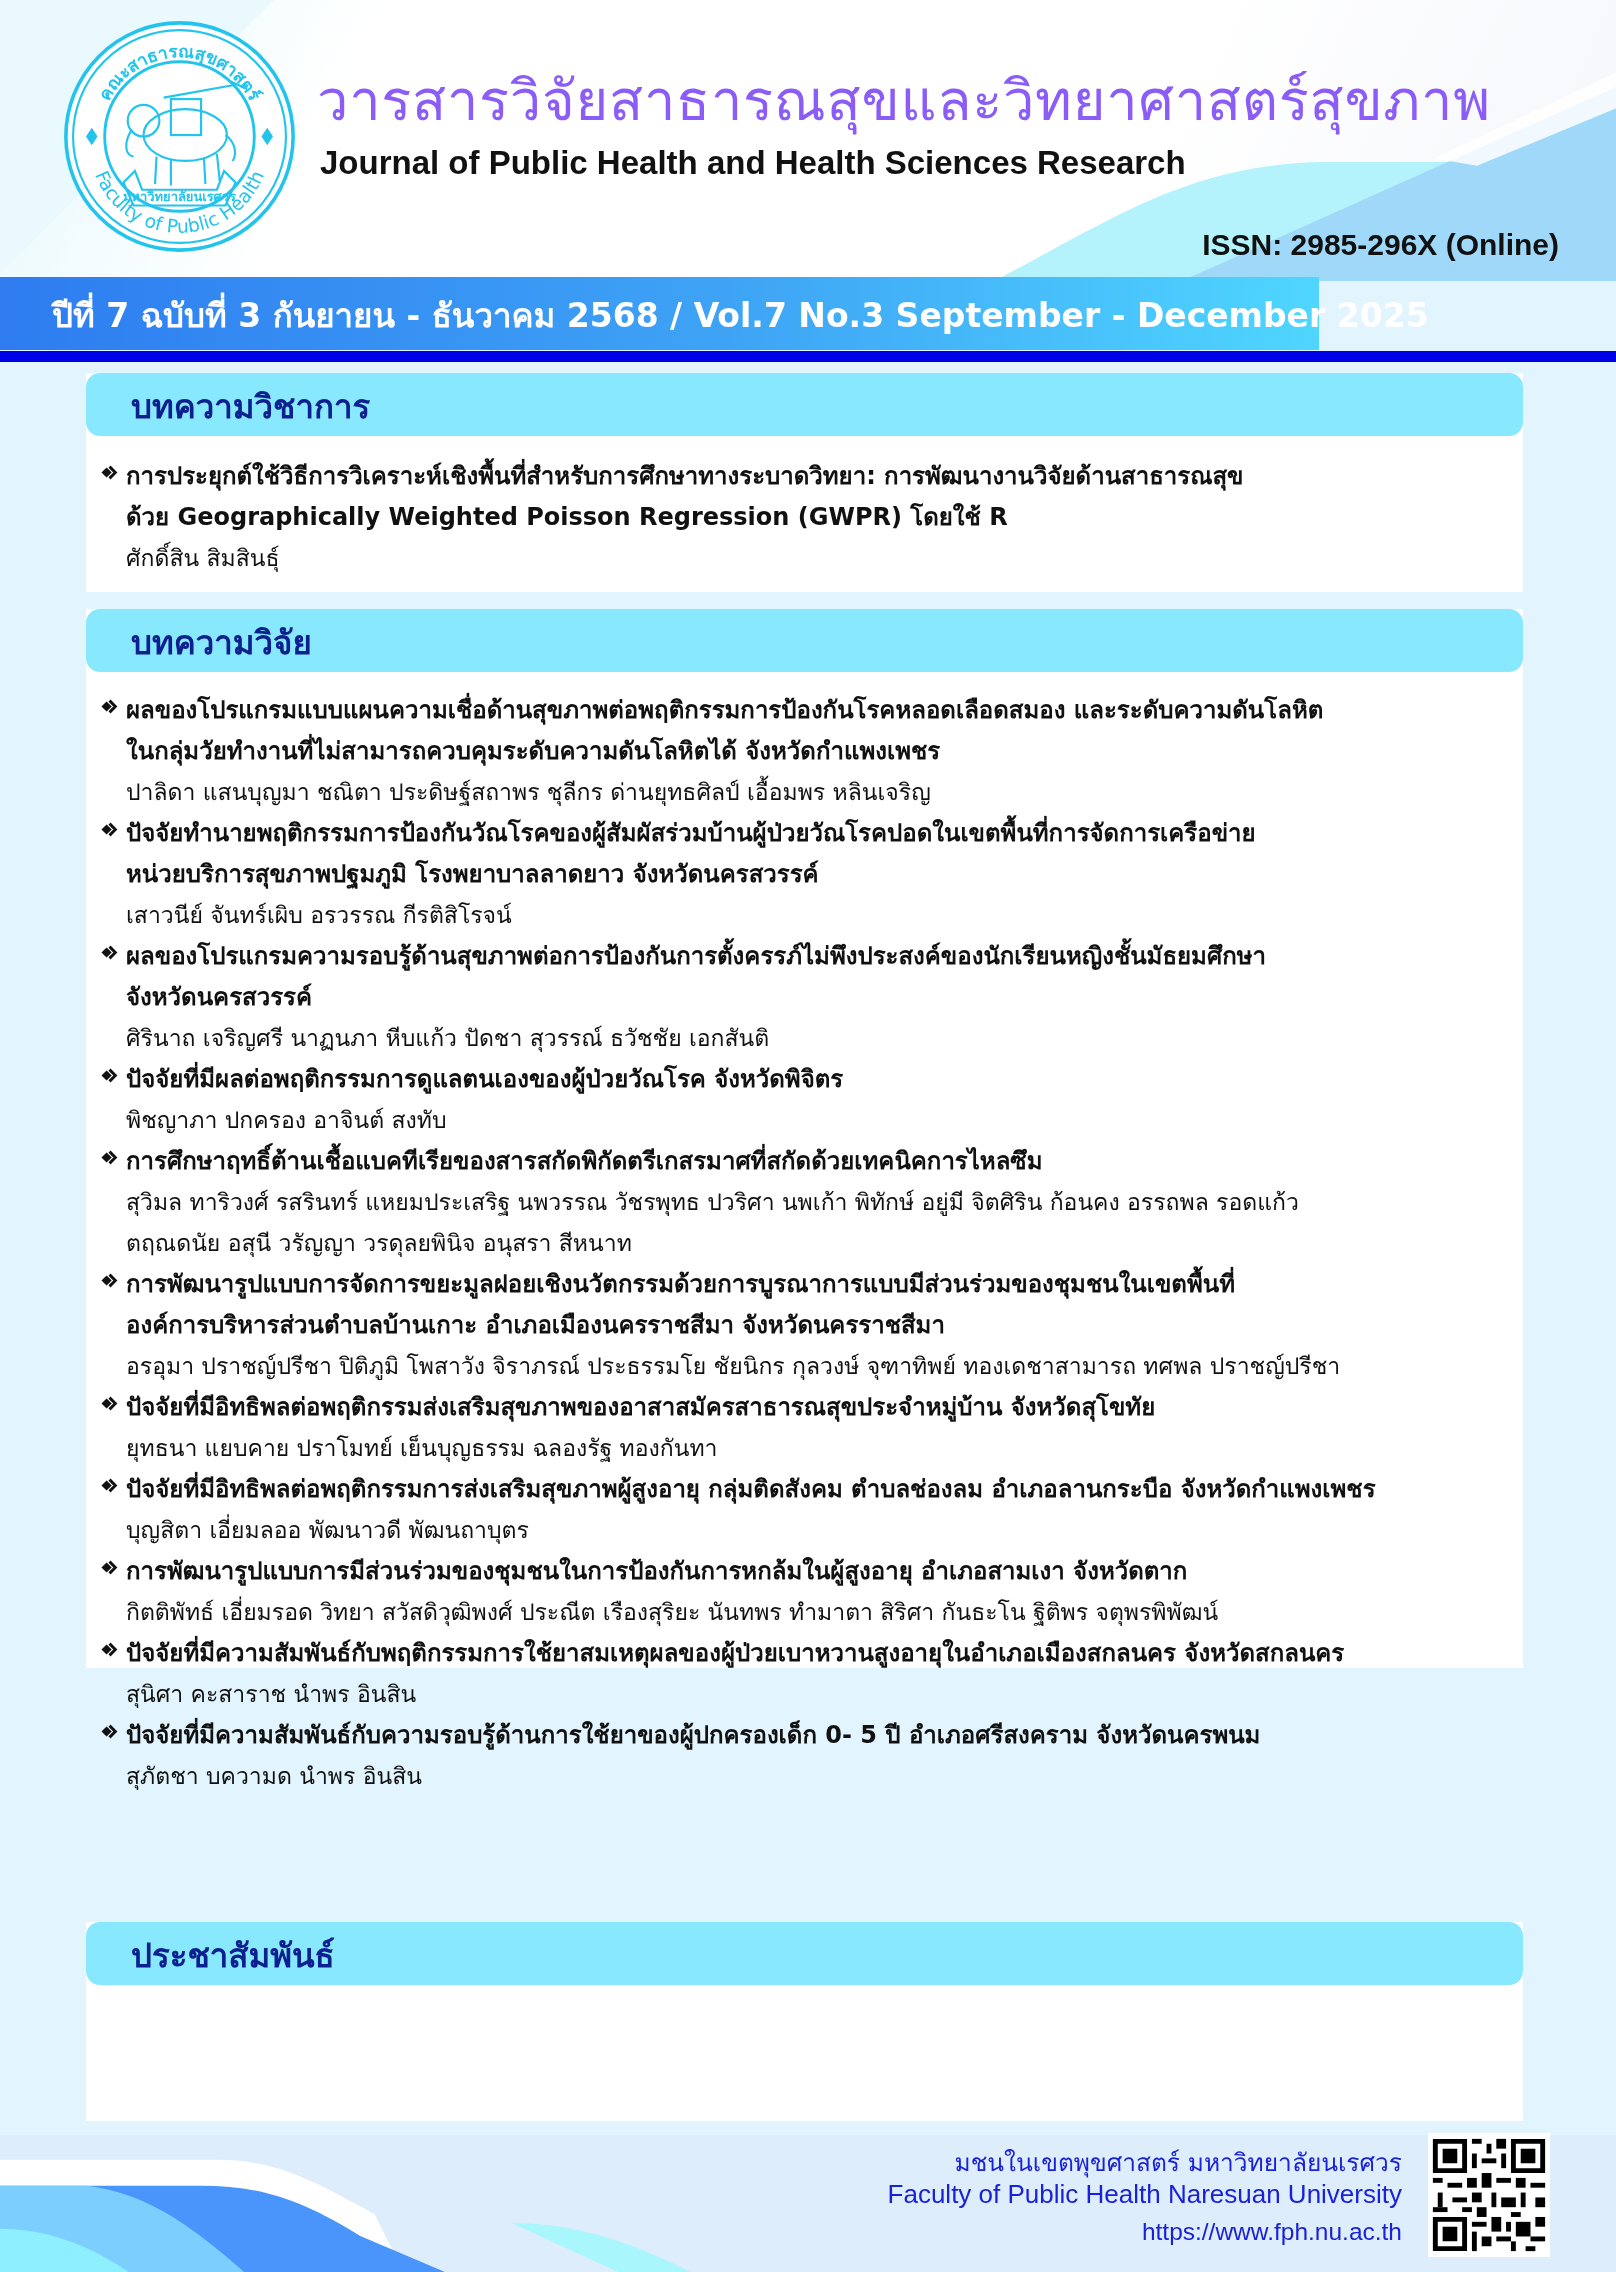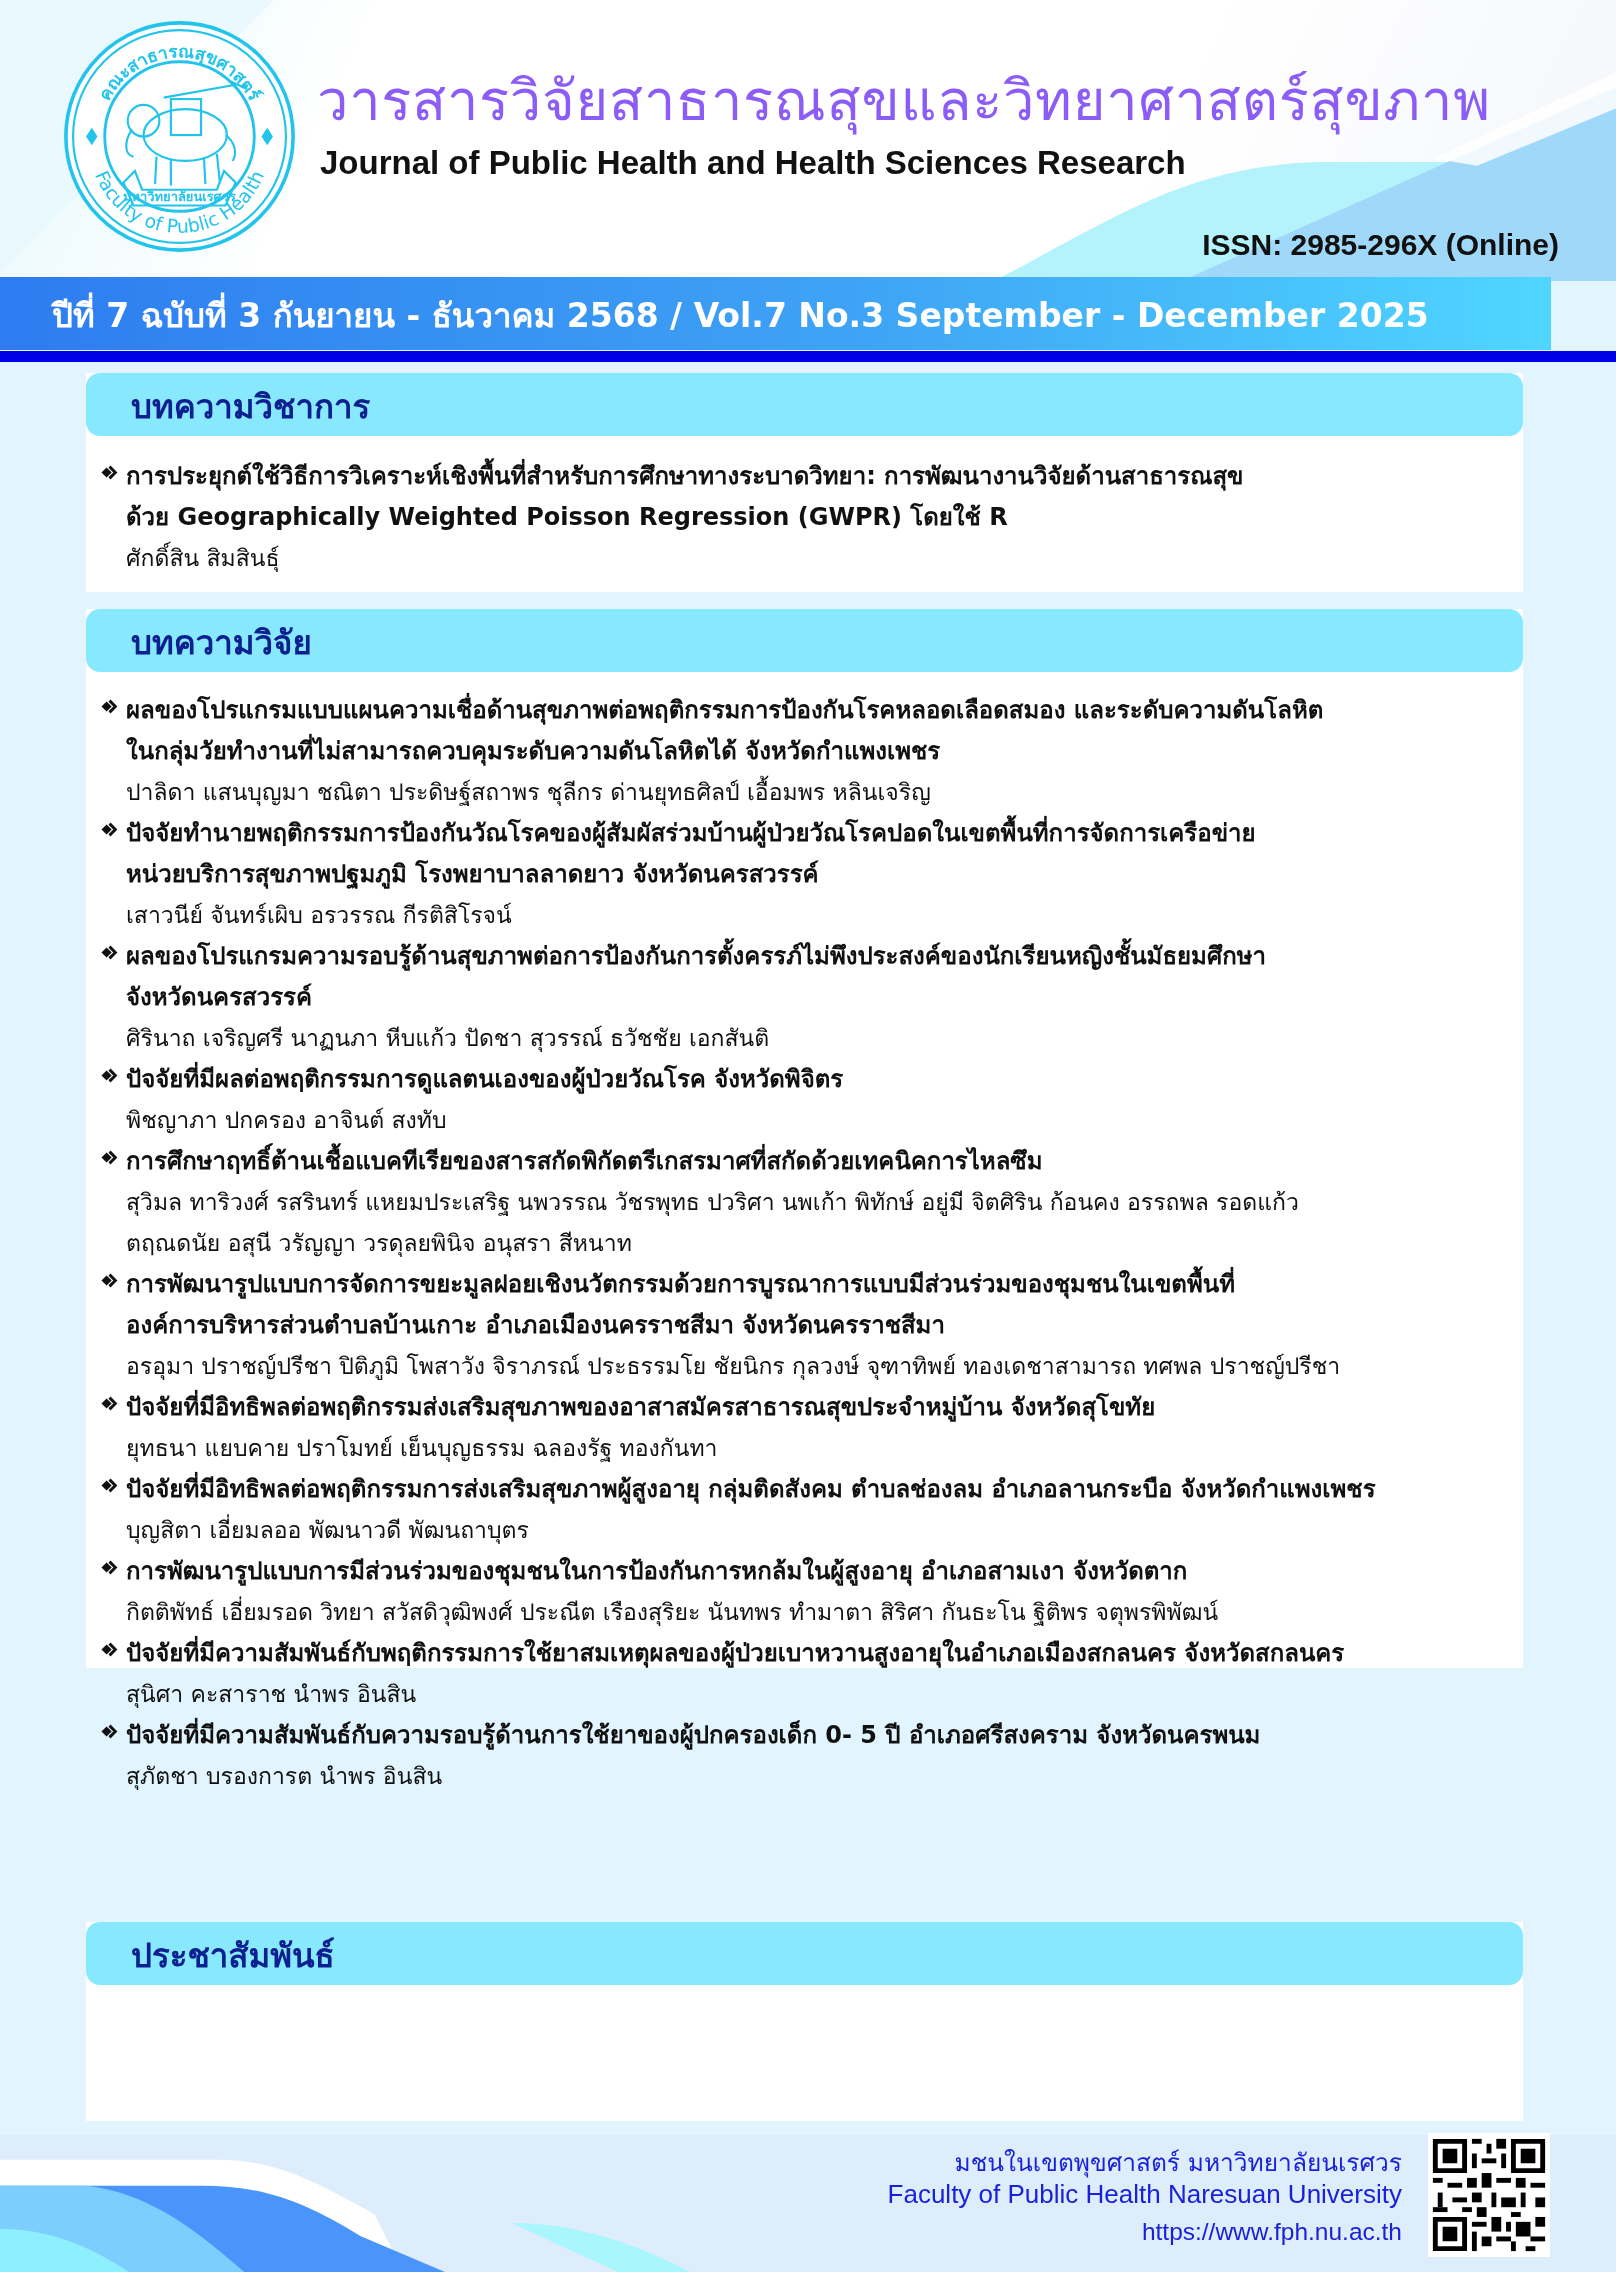--- a/index.html
+++ b/index.html
@@ -3,21 +3,21 @@
 <meta charset="utf-8">
 <style>
   html,body{margin:0;padding:0;}
   body{width:1617px;height:2273px;position:relative;overflow:hidden;background:#e2f4fd;font-family:"DejaVu Sans","Liberation Sans",sans-serif;}
   .bg-top{position:absolute;left:0;top:0;width:1617px;height:281px;background:linear-gradient(115deg,#e6f8fd 0%,#ffffff 22%,#ffffff 70%,#f4f6fb 100%);}
   .bg-top svg{position:absolute;left:0;top:0;}
   .logo{position:absolute;left:63px;top:20px;width:233px;height:233px;}
   .title-th{position:absolute;left:317px;top:56px;font-size:56px;font-weight:normal;color:#8b5cf6;letter-spacing:0.7px;white-space:nowrap;}
   .title-en{position:absolute;left:320px;top:144px;font-family:"Liberation Sans",sans-serif;font-size:33px;font-weight:bold;color:#111;white-space:nowrap;}
   .issn{position:absolute;right:58px;top:228px;font-family:"Liberation Sans",sans-serif;font-size:30px;font-weight:bold;color:#111;white-space:nowrap;}
-  .banner{position:absolute;left:0;top:277px;width:1527px;height:73px;background:linear-gradient(90deg,#2e7cf0 0%,#3ea3f5 55%,#4fd6ff 100%);padding-left:24px;}
+  .banner{position:absolute;left:0;top:277px;width:1319px;height:73px;background:linear-gradient(90deg,#2e7cf0 0%,#3ea3f5 55%,#4fd6ff 100%);}
   .banner-text{position:absolute;left:52px;top:11.5px;font-size:33px;font-weight:bold;color:#fff;white-space:nowrap;}
   .banner-line{position:absolute;left:0;top:351px;width:1617px;height:11.5px;background:#0000e8;}
   .content-bg{position:absolute;left:0;top:362px;width:1617px;height:1773px;background:#e2f4fd;}
   .section{position:absolute;left:86px;width:1437px;background:#fff;}
   .sec-head{height:63px;background:#88e9fe;position:relative;border-radius:14px;}
   .sec-head span{position:absolute;left:45px;top:7.2px;font-size:33px;font-weight:bold;color:#0c2090;}
   .item{position:relative;padding-left:40px;}
   .bullet{position:absolute;left:14.4px;top:7.2px;width:19px;height:19px;}
   .ttl{font-size:24px;font-weight:bold;color:#111;line-height:41px;}
   .auth{font-size:23px;color:#111;line-height:41px;}
@@ -190,21 +190,21 @@
         </svg>
       <div class="ttl">ปัจจัยที่มีความสัมพันธ์กับพฤติกรรมการใช้ยาสมเหตุผลของผู้ป่วยเบาหวานสูงอายุในอำเภอเมืองสกลนคร จังหวัดสกลนคร</div>
       <div class="auth">สุนิศา คะสาราช  นำพร อินสิน</div>
     </div>
     <div class="item">
       <svg class="bullet" viewBox="0 0 26 26">
           <path d="M2,13 L9,6 L16,13 L9,20 Z" fill="#111"></path>
           <path d="M13,5 L21,13 L13,21" fill="none" stroke="#111" stroke-width="4"></path>
         </svg>
       <div class="ttl">ปัจจัยที่มีความสัมพันธ์กับความรอบรู้ด้านการใช้ยาของผู้ปกครองเด็ก 0- 5 ปี อำเภอศรีสงคราม จังหวัดนครพนม</div>
-      <div class="auth">สุภัตชา บรองการต  นำพร อินสิน</div>
+      <div class="auth">สุภัตชา บความด  นำพร อินสิน</div>
     </div>
   </div>
 </div>
 
 <div class="section" style="top:1922px;height:199px;">
   <div class="sec-head">
     <span>ประชาสัมพันธ์</span>
   </div>
 </div>
 

